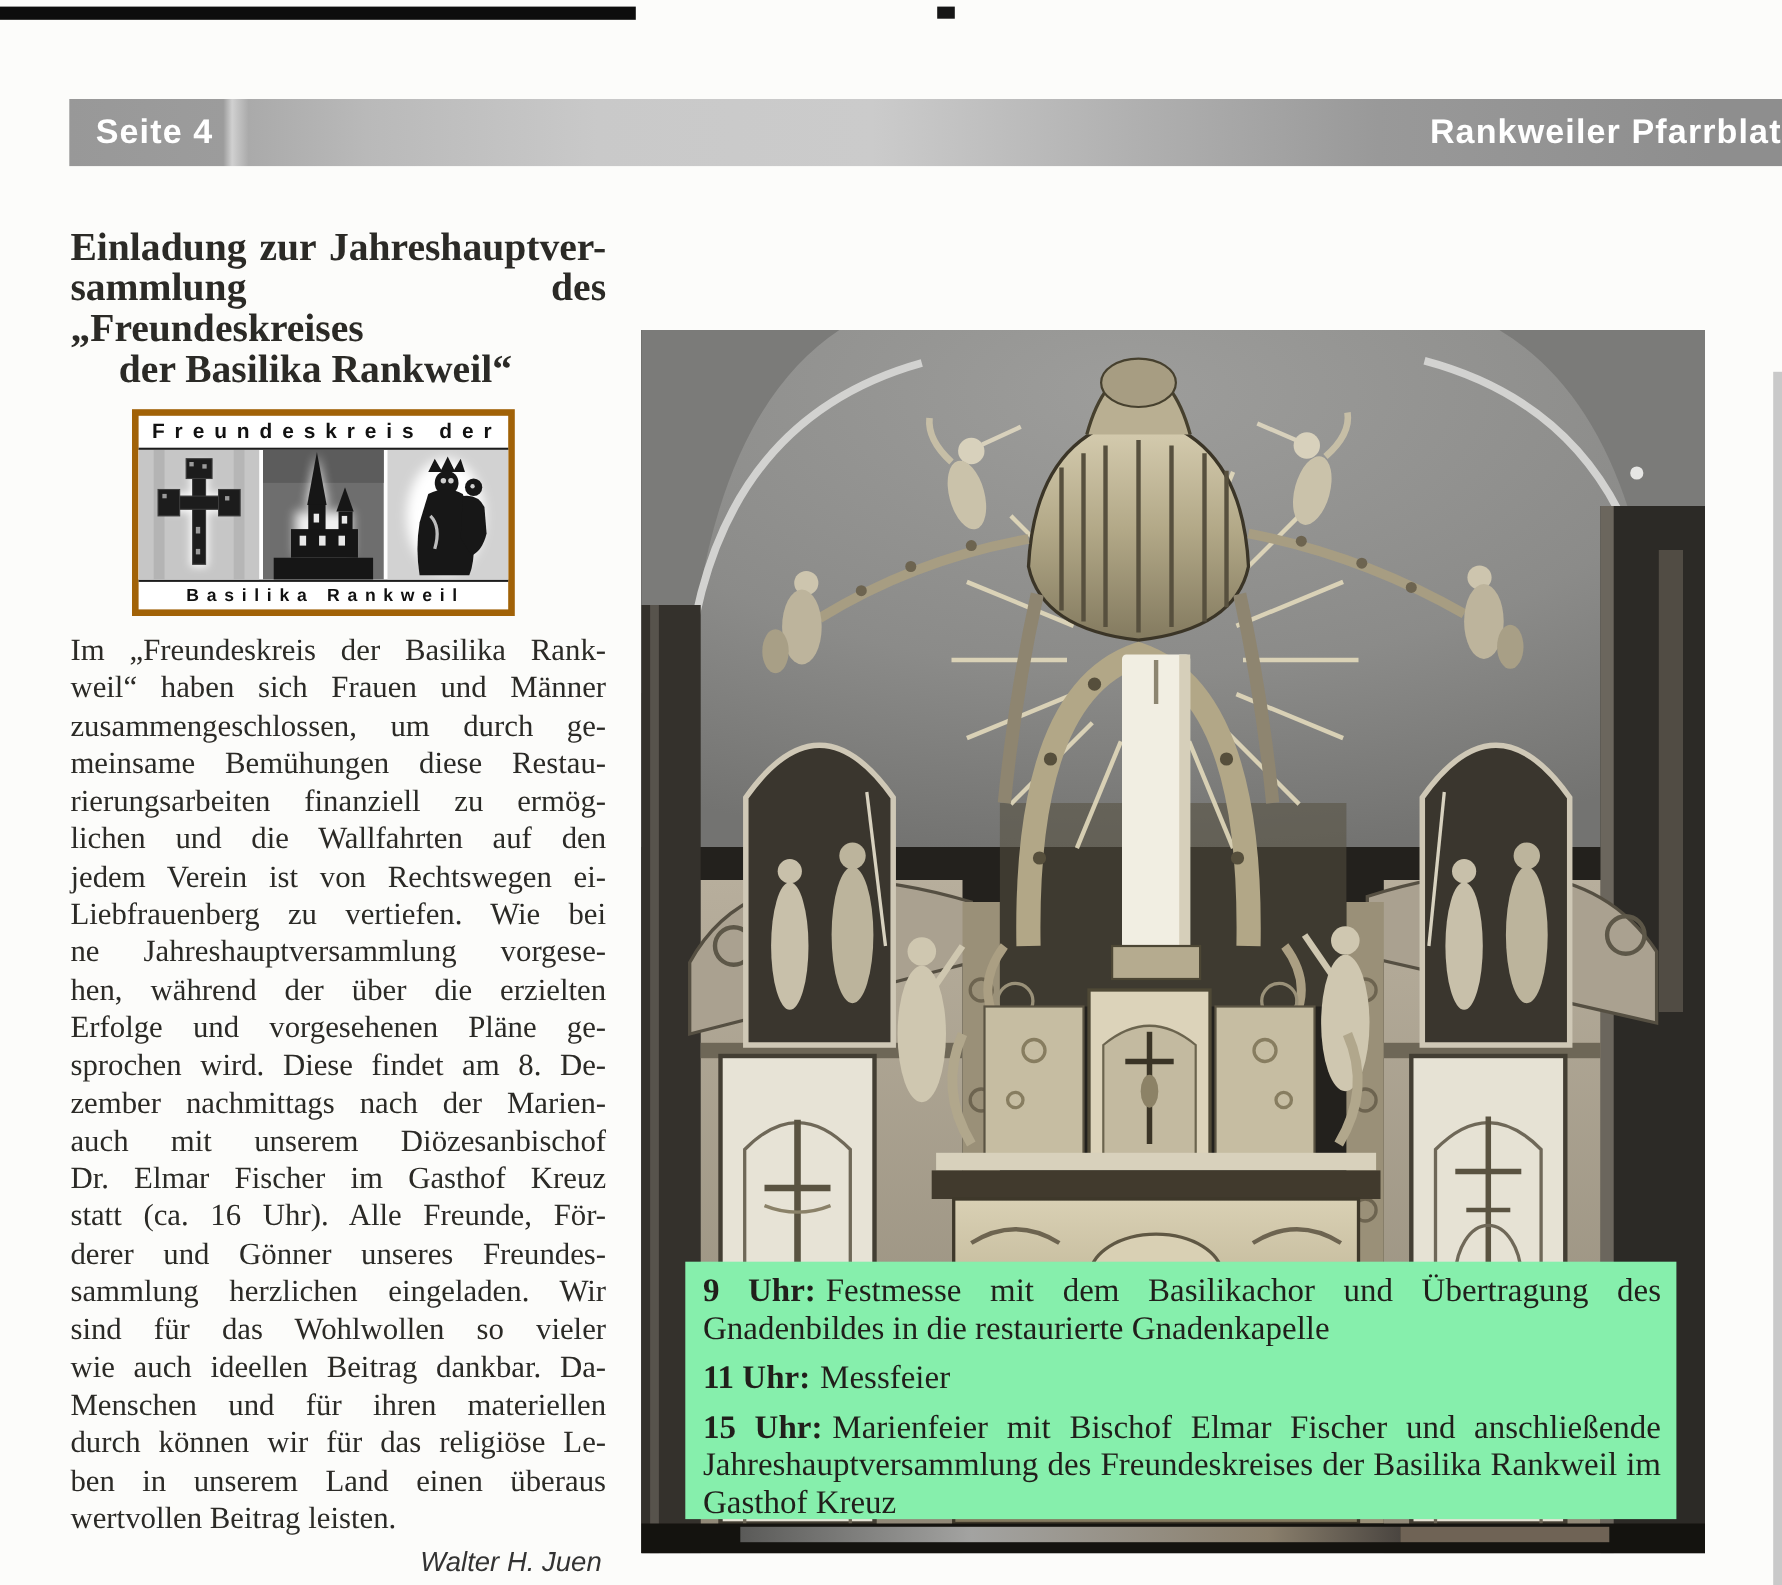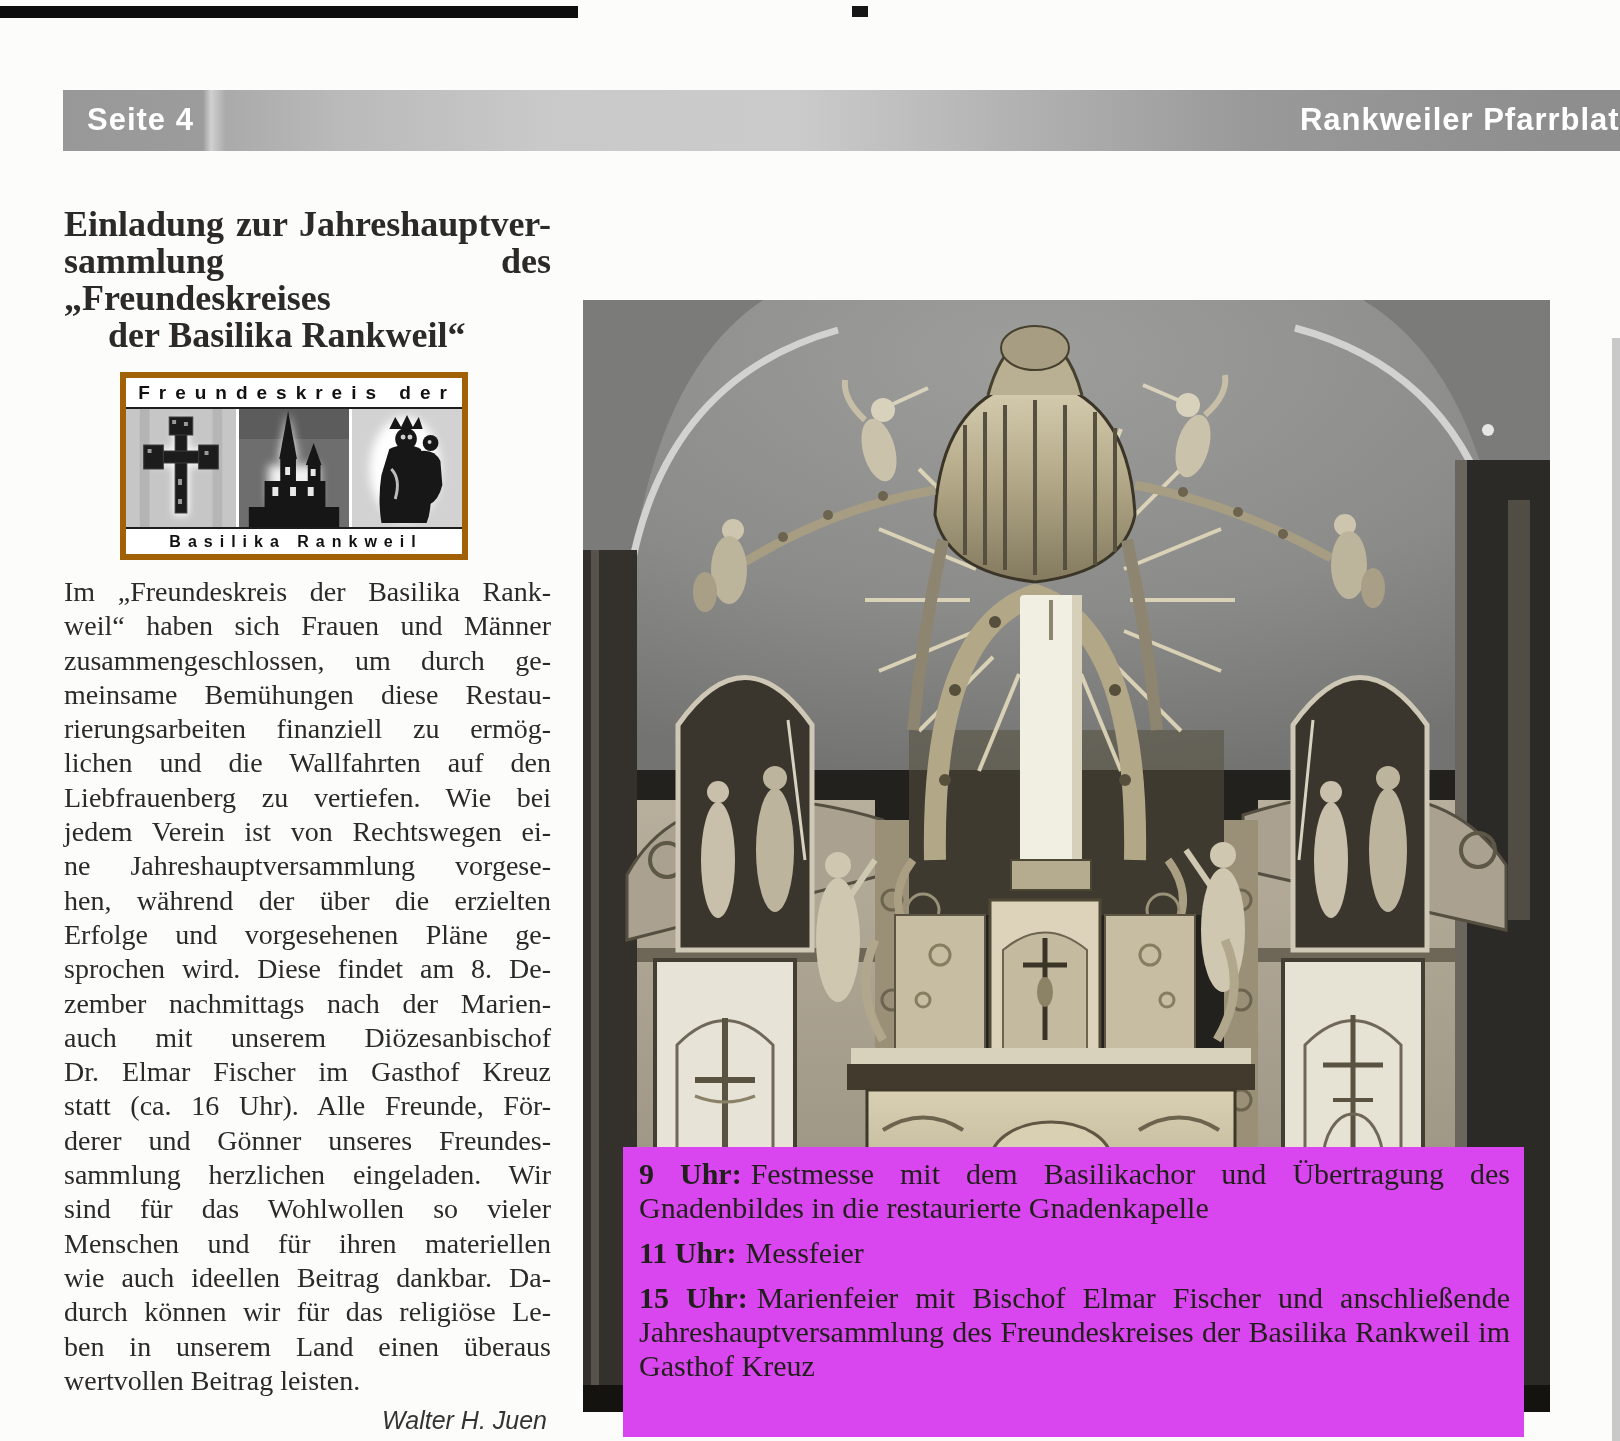--- a/index.html
+++ b/index.html
@@ -39,22 +39,22 @@
   .body-text{margin-top:15px;}
   .body-line{font-size:28px;line-height:34.3px;text-align:justify;text-align-last:justify;
     white-space:nowrap;}
   .body-line:last-child{text-align-last:left;}
   .byline{margin-top:8px;text-align:right;padding-right:4px;
     font-family:"Liberation Sans",sans-serif;font-style:italic;font-size:25px;color:#333;}
 
   
   .photo{position:absolute;left:583px;top:300px;width:967px;height:1112px;background:#23211d;}
   .photo svg.altar{position:absolute;left:0;top:0;width:100%;height:100%;}
-  .schedule-box{position:absolute;left:40px;top:847px;width:901px;height:290px;
-    background:#d946ef;box-sizing:border-box;padding:10px 14px 0 16px;overflow:hidden;}
+  .schedule-box{position:absolute;left:40px;top:847px;width:901px;height:234px;
+    background:#86efac;box-sizing:border-box;padding:10px 14px 0 16px;overflow:hidden;}
   .sched{font-size:30px;line-height:34px;text-align:justify;margin:0 0 11px 0;color:#211f1b;}
   .sched b{margin-right:9px;}
 </style>
 </head>
 <body>
 
 <div class="page">
 
   <div class="top-scan-bar"></div>
   <div class="top-scan-tick"></div>
@@ -169,35 +169,35 @@
     </div>
 
     <div class="body-text">
 
     <div class="body-line">Im „Freundeskreis der Basilika Rank-</div>
         <div class="body-line">weil“ haben sich Frauen und Männer</div>
         <div class="body-line">zusammengeschlossen, um durch ge-</div>
         <div class="body-line">meinsame Bemühungen diese Restau-</div>
         <div class="body-line">rierungsarbeiten finanziell zu ermög-</div>
         <div class="body-line">lichen und die Wallfahrten auf den</div>
+        <div class="body-line">jedem Verein ist von Rechtswegen ei-</div>
         <div class="body-line">Liebfrauenberg zu vertiefen. Wie bei</div>
-        <div class="body-line">jedem Verein ist von Rechtswegen ei-</div>
         <div class="body-line">ne Jahreshauptversammlung vorgese-</div>
         <div class="body-line">hen, während der über die erzielten</div>
         <div class="body-line">Erfolge und vorgesehenen Pläne ge-</div>
         <div class="body-line">sprochen wird. Diese findet am 8. De-</div>
         <div class="body-line">zember nachmittags nach der Marien-</div>
         <div class="body-line">auch mit unserem Diözesanbischof</div>
         <div class="body-line">Dr. Elmar Fischer im Gasthof Kreuz</div>
         <div class="body-line">statt (ca. 16 Uhr). Alle Freunde, För-</div>
         <div class="body-line">derer und Gönner unseres Freundes-</div>
         <div class="body-line">sammlung herzlichen eingeladen. Wir</div>
         <div class="body-line">sind für das Wohlwollen so vieler</div>
+        <div class="body-line">wie auch ideellen Beitrag dankbar. Da-</div>
         <div class="body-line">Menschen und für ihren materiellen</div>
-        <div class="body-line">wie auch ideellen Beitrag dankbar. Da-</div>
         <div class="body-line">durch können wir für das religiöse Le-</div>
         <div class="body-line">ben in unserem Land einen überaus</div>
         <div class="body-line">wertvollen Beitrag leisten.</div>
       </div>
 
     <div class="byline">Walter H. Juen</div>
   </div>
 
   <div class="photo">
     <svg class="altar" viewBox="0 0 967 1112" preserveAspectRatio="none">

